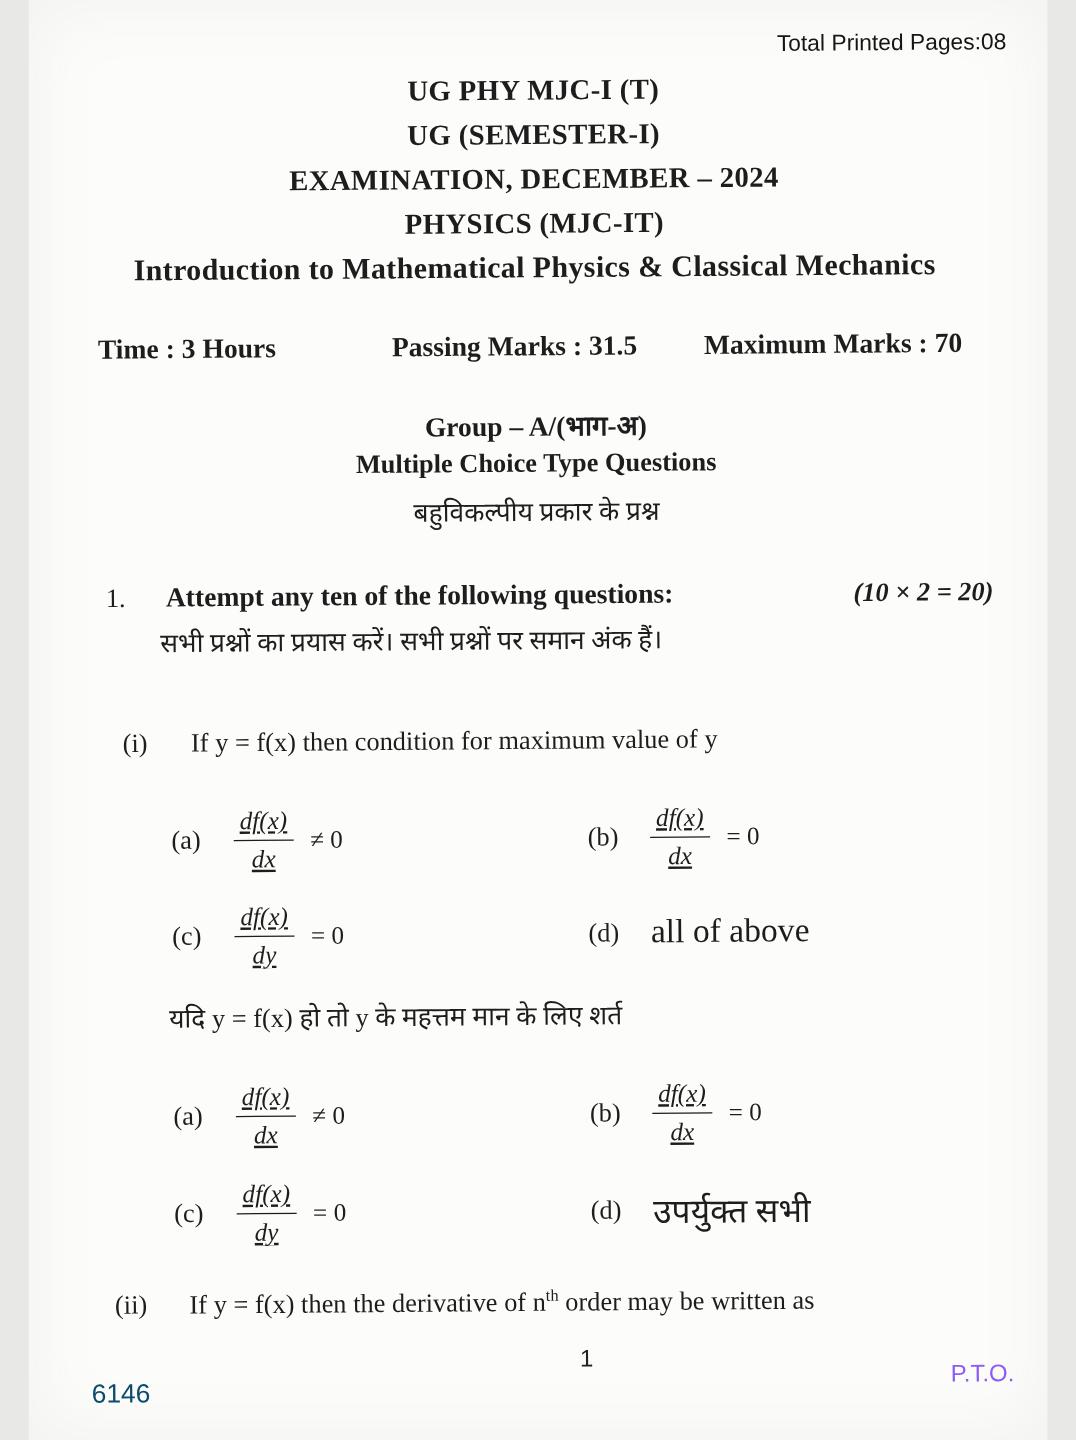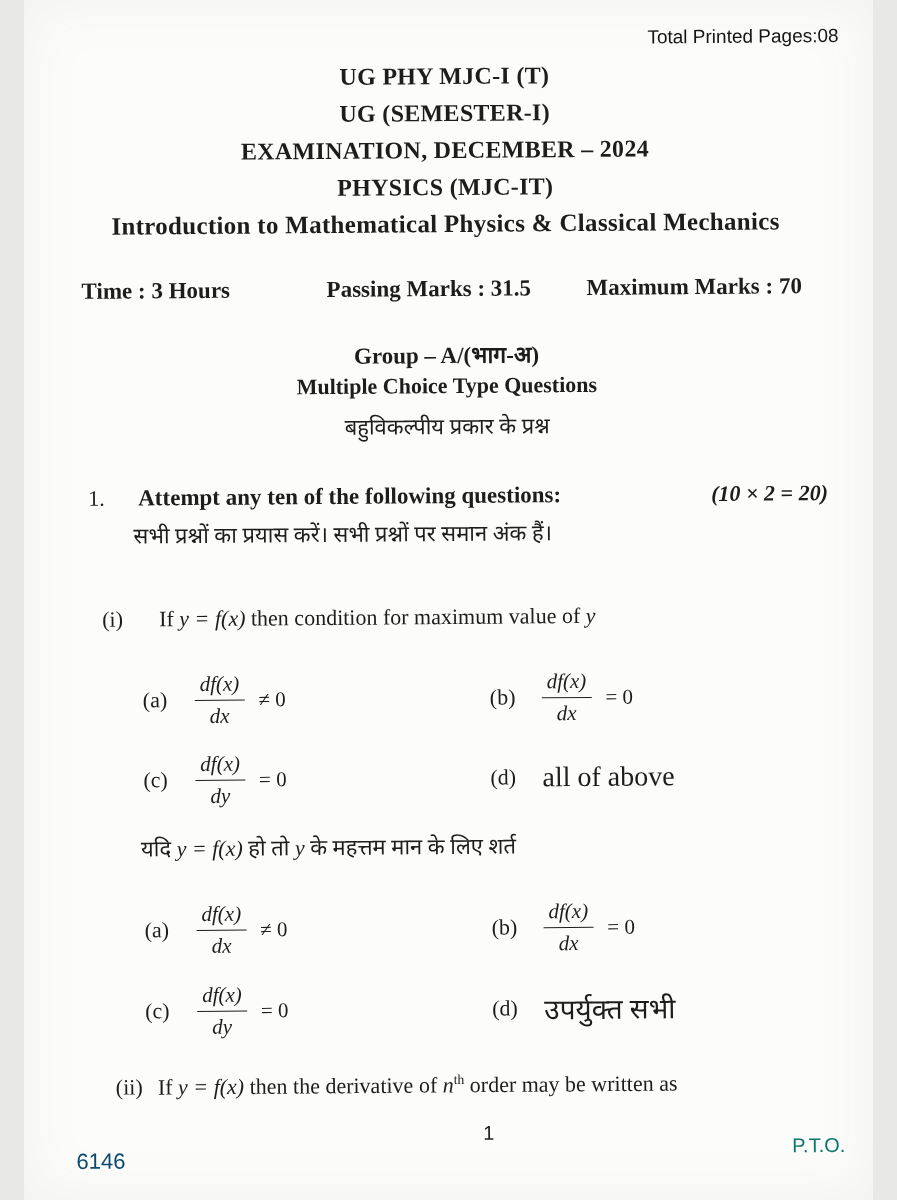--- a/index.html
+++ b/index.html
@@ -40,46 +40,46 @@
 
   .q1-row { top: 483px; left: 0; width: 100%; height: 30px; font-size: 22px; }
   .q1-num   { left: 65px; }
   .q1-text  { left: 115px; font-weight: bold; font-size: 23px; }
   .q1-marks { left: 688px; font-weight: bold; font-style: italic; }
   .q1-hindi { top: 517px; left: 110px; font-size: 22px; }
 
   .qi-row { top: 604px; left: 0; width: 100%; font-size: 22px; }
   .qi-label { left: 78px; }
   .qi-text  { left: 135px; }
-  .math { font-style: italic; }
+  .math { }
 
   .opt-row { left: 0; width: 100%; height: 72px; font-size: 22px; }
   .opt { position: absolute; top: 0; display: flex; align-items: center; gap: 18px; height: 72px; }
   .opt-col1 { left: 118px; }
   .opt-col2 { left: 465px; }
   .opt-label { min-width: 34px; }
-  .frac { display: inline-flex; flex-direction: column; align-items: center; font-style: italic; font-size: 21px; line-height: 1.15; }
+  .frac { display: inline-flex; flex-direction: column; align-items: center; font-style: italic; font-size: 21px; line-height: 1.15; text-decoration: underline; }
   .frac .num { padding: 0 5px 3px; border-bottom: 1.6px solid #1d1d1d; }
   .frac .den { padding-top: 3px; }
   .rel { font-size: 21px; margin-left: -4px; }
   .opt-text { font-size: 28px; }
 
   .row-en-1 { top: 662px; }
   .row-en-2 { top: 742px; }
   .qi-hindi { top: 830px; left: 115px; font-size: 22px; }
   .row-hi-1 { top: 892px; }
   .row-hi-2 { top: 973px; }
 
   .qii-row { top: 1072px; left: 0; width: 100%; font-size: 22px; }
-  .qii-label { left: 88px; }
+  .qii-label { left: 68px; }
   .qii-text  { left: 130px; }
   .sup { font-size: 0.62em; vertical-align: super; }
 
   .page-num { top: 1122px; left: 455px; font-size: 20px; color: #222; }
-  .pto      { top: 1137px; right: 32px; font-size: 20px; color: #0f766e; }
+  .pto      { top: 1137px; right: 32px; font-size: 20px; color: #8b5cf6; }
   .code     { top: 1146px; left: 48px; font-size: 22px; color: #0c4a6e; }
 </style>
 </head>
 <body>
 
 <div id="paper">
   <div id="content">
 
     <div class="abs sans top-note">Total Printed Pages:08</div>
 

